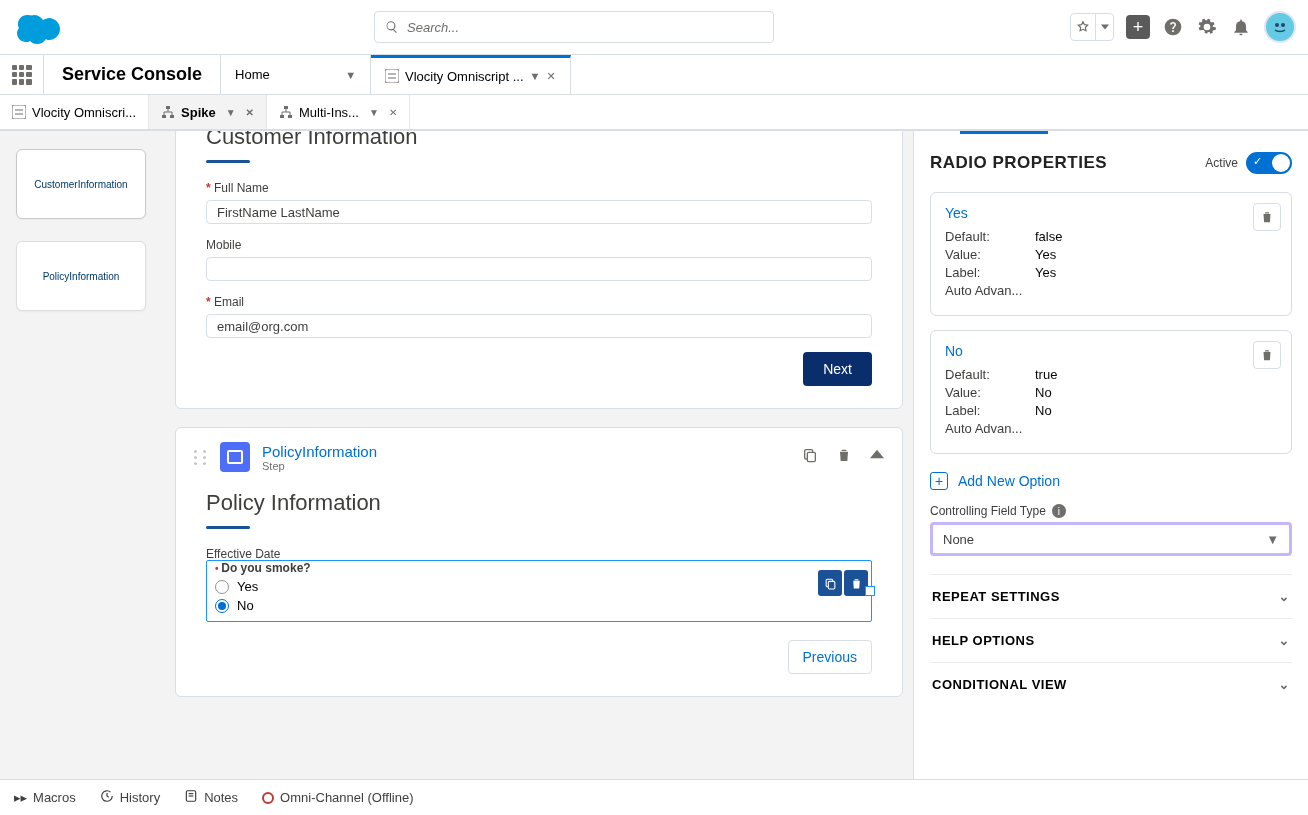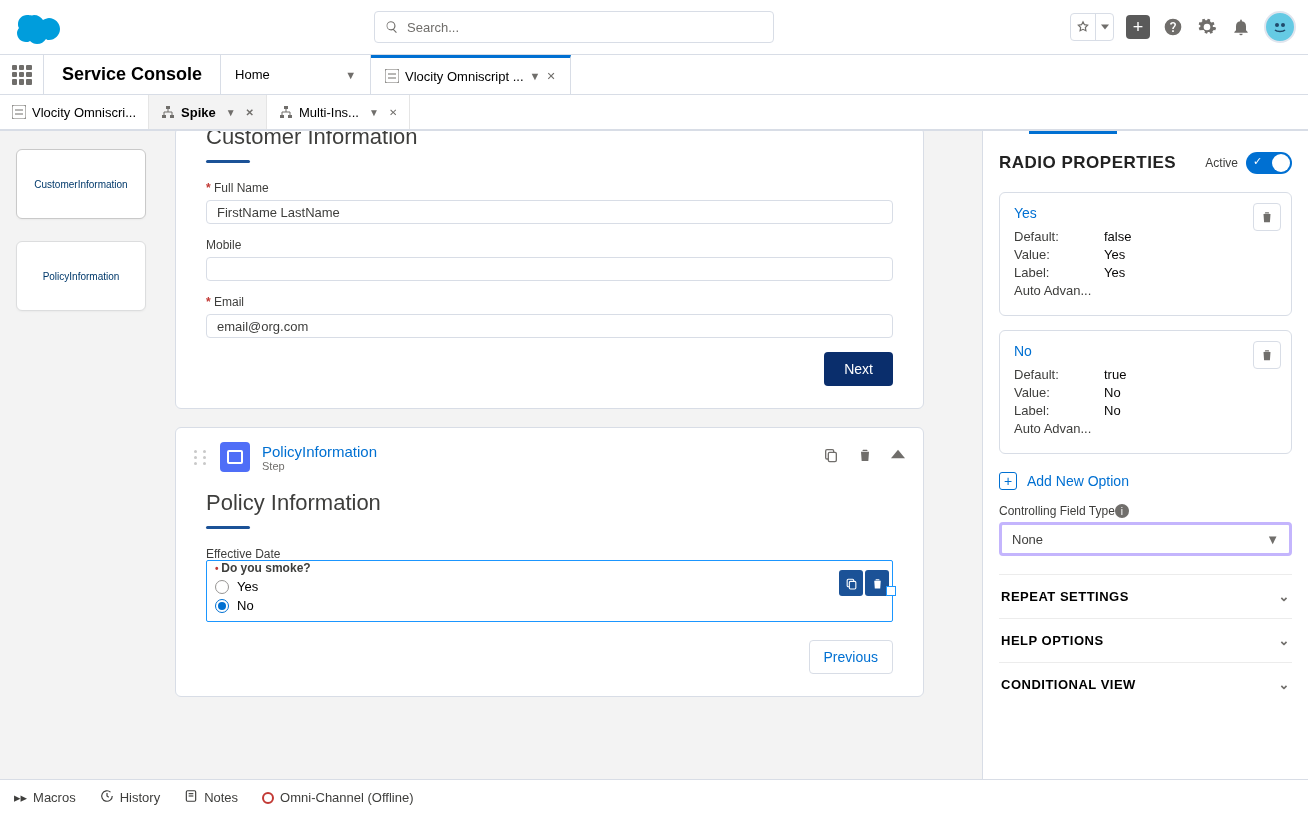--- a/index.html
+++ b/index.html
@@ -2,21 +2,21 @@
 <html><head>
 <meta charset="utf-8">
 <style>
   * { box-sizing: border-box; margin: 0; padding: 0; font-family: -apple-system, BlinkMacSystemFont, "Segoe UI", Arial, sans-serif; }
   body { background: #f3f3f3; width: 1308px; height: 815px; overflow: hidden; position: relative; }
 
   
   .global-header { height: 55px; background: #fff; border-bottom: 1px solid #d8dde6; display: flex; align-items: center; padding: 0 12px; }
   .cloud-logo { width: 54px; height: 36px; margin-right: 12px; }
   .search-wrap { margin: 0 auto; width: 400px; }
-  .search-box { height: 32px; border: 1px solid #d8dde6; border-radius: 4px; background: #fff; display: flex; align-items: center; padding: 0 10px; color: #706e6b; }
+  .search-box { height: 32px; border: 1px solid #d8dde6; border-radius: 4px; background: #fff; display: flex; align-items: center; padding: 0 10px; color: #706e6b; font-style: italic; }
   .search-box svg { margin-right: 8px; flex-shrink:0; }
   .search-box span { font-size: 13px; color:#706e6b;}
   .header-actions { display: flex; align-items: center; gap: 12px; color:#706e6b; }
   .star-dd { display:flex; align-items:center; border:1px solid #d8dde6; border-radius:4px; height:28px;}
   .star-dd .star-part{ width:24px; display:flex; align-items:center; justify-content:center;}
   .star-dd .dd-part{ width:18px; display:flex; align-items:center; justify-content:center; border-left:1px solid #d8dde6; height:100%;}
   .hdr-icon { width:22px; height:22px; display:flex; align-items:center; justify-content:center; cursor:pointer;}
   .plus-btn { width: 24px; height:24px; background:#5a5a5a; border-radius:4px; display:flex; align-items:center; justify-content:center; color:#fff; font-size:18px; }
   .avatar { width:32px; height:32px; border-radius:50%; background:#65cae4; border: 2px solid #e0e5ee; display:flex; align-items:center; justify-content:center;}
 
@@ -80,38 +80,38 @@
   .radio-block { border:1px solid #1b96ff; border-radius:2px; padding:0 8px 8px 8px; position:relative; margin-top:-6px;}
   .radio-block::after{ content:""; position:absolute; right:-4px; top:50%; width:8px; height:8px; background:#fff; border:1px solid #1b96ff; transform:translateY(-50%);}
   .radio-q { font-size:12px; color:#3e3e3c; font-weight:600;}
   .radio-q::before{ content:"• "; color:#c23934; font-size:10px; }
   .radio-opt { display:flex; align-items:center; gap:8px; font-size:13px; margin-top:4px;}
   .radio-circle { width:14px; height:14px; border:1px solid #969492; border-radius:50%; display:inline-flex; align-items:center; justify-content:center;}
   .radio-circle.sel { border-color:#0070d2;}
   .radio-circle.sel::after{ content:""; width:8px; height:8px; background:#0070d2; border-radius:50%;}
 
   
-  .right-panel { width: 326px; background:#fff; border-left:1px solid #d8dde6; padding:0; overflow:hidden;margin-left:48px;}
+  .right-panel { width: 395px; background:#fff; border-left:1px solid #d8dde6; padding:0; overflow:hidden;}
   .rp-top-line{ border-top:3px solid #0070d2; margin: 0 0 0 46px; width: 88px;}
   .rp-header { display:flex; align-items:center; justify-content:space-between; padding: 18px 16px 8px 16px;}
   .rp-title { font-size:17px; font-weight:700; letter-spacing:0.5px; color:#222;}
   .rp-active { display:flex; align-items:center; gap:8px; font-size:12px; color:#3e3e3c;}
   .toggle { width:46px; height:22px; background:#0070d2; border-radius:11px; position:relative;}
   .toggle::after{ content:"✓"; color:#fff; font-size:11px; position:absolute; left:7px; top:3px;}
   .toggle .knob{ width:18px; height:18px; background:#fff; border-radius:50%; position:absolute; right:2px; top:2px;}
   .rp-body{ padding: 10px 16px 0 16px; max-height: 560px; overflow:hidden;}
   .opt-card { border:1px solid #d8dde6; border-radius:6px; padding:12px 14px 14px 14px; margin-bottom:14px; position:relative;}
   .opt-name { color:#0070d2; font-size:14px; margin-bottom:8px;}
   .trash-btn { position:absolute; top:10px; right:10px; width:28px; height:28px; border:1px solid #d8dde6; border-radius:4px; display:flex; align-items:center; justify-content:center; color:#706e6b; cursor:pointer;}
   .kv { display:flex; font-size:13px; margin:3px 0;}
   .kv .k{ width:90px; color:#3e3e3c;}
   .kv .v{ color:#080707; font-weight:500;}
   .add-new { display:flex; align-items:center; gap:10px; color:#0070d2; font-size:14px; padding:4px 0 14px 0; cursor:pointer;}
   .add-new .plus{ width:18px; height:18px; border:1px solid #0070d2; border-radius:3px; display:flex; align-items:center; justify-content:center; font-size:14px;}
-  .cft-label{ font-size:12px; color:#3e3e3c; display:flex; align-items:flex-end; margin-bottom:4px;}
+  .cft-label{ font-size:12px; color:#3e3e3c; display:flex; align-items:flex-end; gap:6px; margin-bottom:4px;}
   .info-dot{ width:14px; height:14px; border-radius:50%; background:#706e6b; color:#fff; font-size:10px; display:flex; align-items:center; justify-content:center;}
   .select-box{ width:100%; height:34px; border:3px solid #c4b5fd; border-radius:4px; display:flex; align-items:center; justify-content:space-between; padding:0 10px; font-size:13px; color:#3e3e3c; margin-bottom:18px;}
   .accordion-row{ display:flex; align-items:center; justify-content:space-between; padding:14px 2px; border-top:1px solid #ececec; font-size:13px; font-weight:700; letter-spacing:0.5px; cursor:pointer;}
   .chevd{ color:#706e6b;}
 
   
   .footer { position:absolute; bottom:0; left:0; right:0; height:36px; background:#fff; border-top:1px solid #d8dde6; display:flex; align-items:center; gap:24px; padding:0 14px; font-size:13px; color:#3e3e3c;}
   .footer-item{ display:flex; align-items:center; gap:6px; cursor:pointer;}
   .omni-circle{ width:12px; height:12px; border:2px solid #c23934; border-radius:50%;}
 </style>

